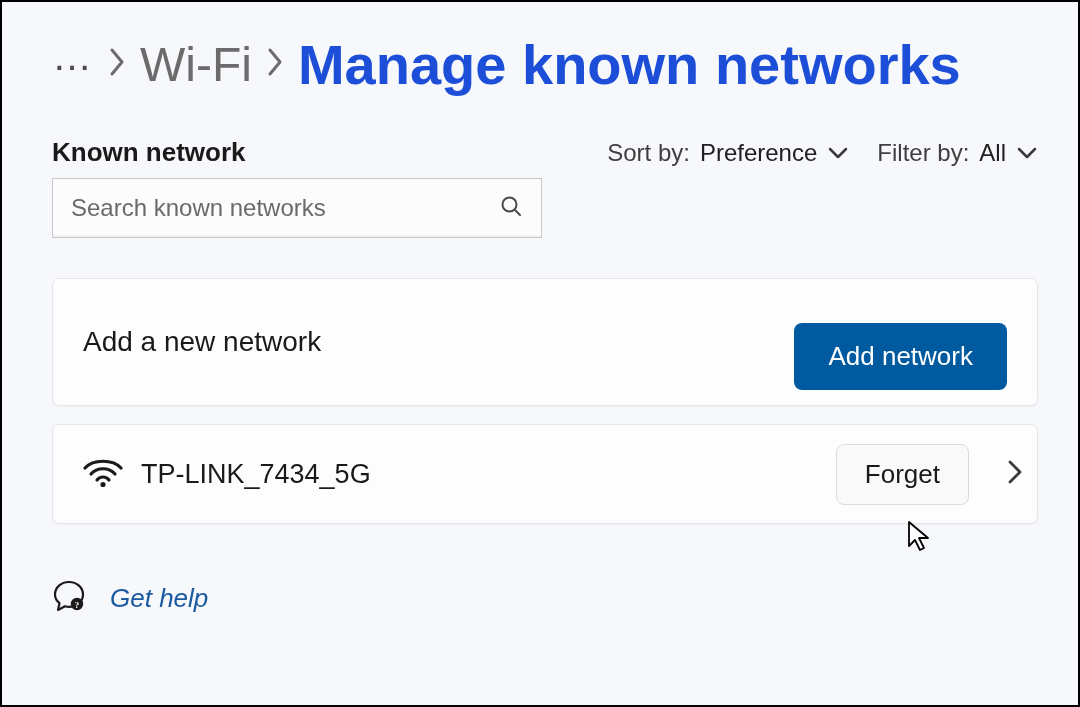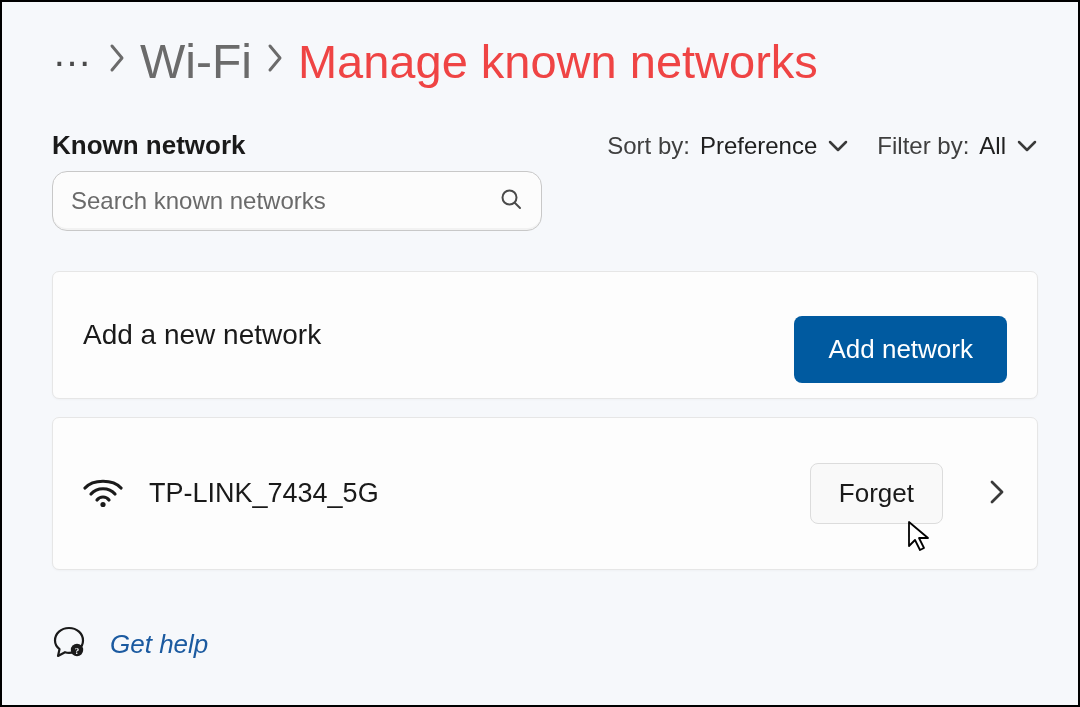--- a/index.html
+++ b/index.html
@@ -33,23 +33,23 @@
       color: #6b6b6b;
       font-weight: 300;
     }
     .bc-link {
       font-size: 48px;
       color: #6b6b6b;
       font-weight: 500;
       cursor: pointer;
     }
     .bc-current {
-      font-size: 47px;
-      color: #ef4444;
-      font-weight: 400;
+      font-size: 56px;
+      color: #1d4ed8;
+      font-weight: 700;
     }
     
     .section-row {
       display: flex;
       justify-content: space-between;
       align-items: flex-start;
       margin-bottom: 10px;
     }
     .section-heading {
       font-size: 26px;
@@ -76,21 +76,21 @@
     .sf-value { color: #202020; font-weight: 500; }
     .sf-chevron svg { display: block; }
     
     .search-box {
       display: flex;
       align-items: center;
       width: 490px;
       height: 60px;
       background: #fcfcfc;
       border: 1px solid #c8c8c8;
-      border-radius: 15px;
+      border-radius: 0;
       padding: 0 18px;
       margin-top: 10px;
       box-shadow: inset 0 -2px 0 rgba(0,0,0,0.04);
     }
     .search-box input {
       flex: 1;
       border: none;
       outline: none;
       background: transparent;
       font-size: 24px;
@@ -122,25 +122,25 @@
       color: #fff;
       border: none;
       border-radius: 8px;
       font-size: 26px;
       font-weight: 500;
       padding: 18px 34px;
       cursor: pointer;
       margin-top: 28px;
     }
     .card-network {
-      height: 153px;
+      height: 100px;
       margin-top: 18px;
-      gap: 26px;
-      cursor: pointer;
-      padding-right: 32px;
+      gap: 18px;
+      cursor: pointer;
+      padding-right: 14px;
     }
     .wifi-icon { color: #1a1a1a; }
     .net-name {
       font-size: 27px;
       color: #1a1a1a;
       flex: 1;
     }
     .btn-forget {
       background: #f9f9f9;
       border: 1px solid #dcdcdc;

